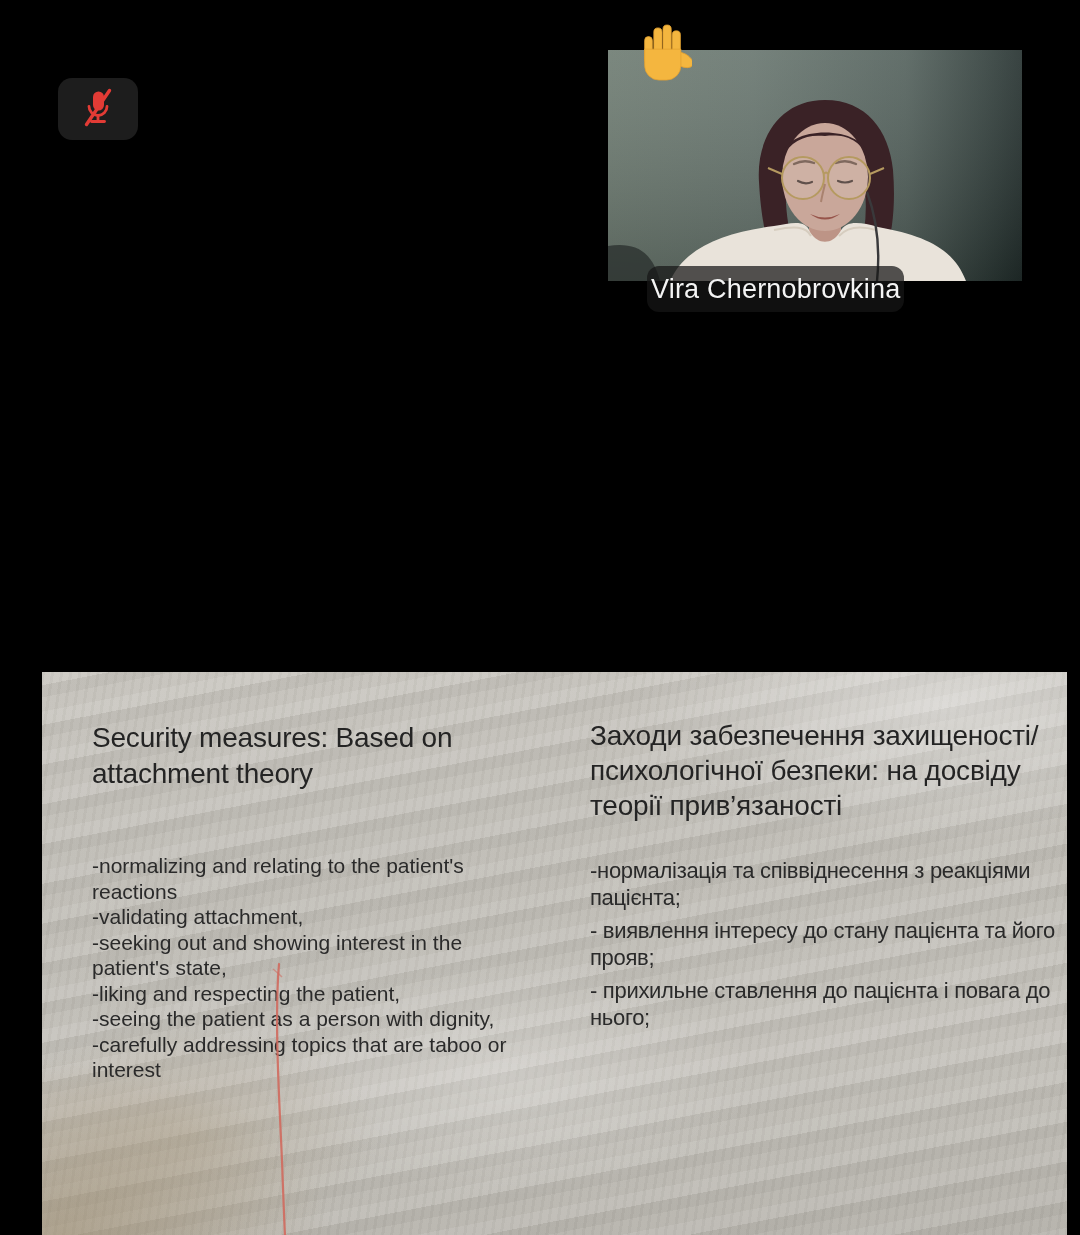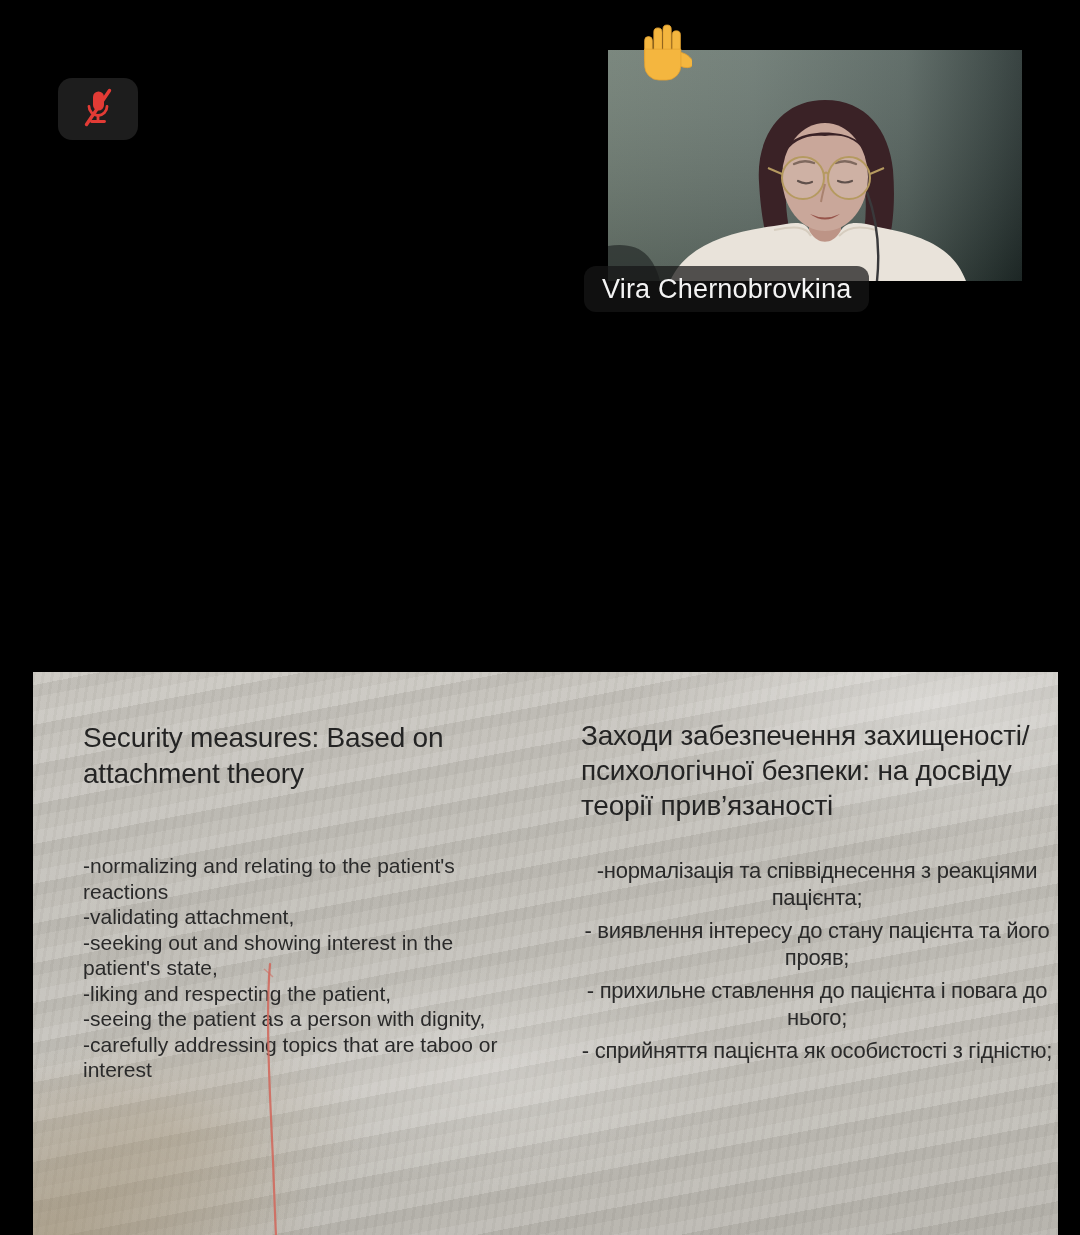--- a/index.html
+++ b/index.html
@@ -28,32 +28,32 @@
   }
   .video-tile svg { display: block; width: 414px; height: 231px; }
 
   .hand-reaction {
     position: absolute; left: 634px; top: 21px;
     width: 58px; height: 66px; z-index: 5;
   }
   .hand-reaction svg { width: 58px; height: 66px; }
 
   .name-label {
-    position: absolute; left: 584px; top: 266px; z-index: 6;
+    position: absolute; left: 647px; top: 266px; z-index: 6;
     height: 46px; line-height: 46px;
-    padding: 0 18px;
+    padding: 0 4px;
     background: rgba(22,22,22,0.72);
     border-radius: 12px;
     color: #f4f4f4; font-size: 27px; letter-spacing: 0.2px;
     white-space: nowrap;
   }
 
   
   .slide {
-    position: absolute; left: 33px; top: 672px;
+    position: absolute; left: 42px; top: 672px;
     width: 1025px; height: 563px;
     color: #272727;
     background:
       radial-gradient(430px 280px at 2% 100%, rgba(152,132,98,0.50), rgba(152,132,98,0) 62%),
       radial-gradient(300px 170px at 14% 82%, rgba(168,150,120,0.28), transparent 65%),
       radial-gradient(520px 240px at 88% 6%, rgba(255,255,255,0.35), transparent 60%),
       radial-gradient(420px 200px at 45% 72%, rgba(255,255,255,0.22), transparent 60%),
       repeating-linear-gradient(169deg, rgba(255,255,255,0.10) 0 13px, rgba(139,137,130,0.12) 13px 25px, rgba(196,194,188,0.09) 25px 39px),
       repeating-linear-gradient(99deg, rgba(118,116,110,0.06) 0 3px, rgba(255,255,255,0.04) 3px 9px),
       linear-gradient(175deg, #c7c4bd 0%, #bebbb4 38%, #c3c0b9 68%, #b3b0a9 100%);
@@ -74,21 +74,21 @@
   .bullets { position: absolute; }
   .bullets-left {
     left: 50px; top: 181px; width: 420px;
     font-size: 21px; line-height: 25.5px; color: #2a2a2a;
   }
   .bullets-right {
     left: 548px; top: 186px; width: 472px;
     font-size: 22px; line-height: 26.5px; color: #2a2a2a;
     letter-spacing: -0.3px;
   }
-  .bullets-right .bullet { margin-bottom: 7px; text-align: center; }
+  .bullets-right .bullet { margin-bottom: 7px; }
 </style>
 </head>
 <body>
 
 <div class="mic-indicator">
   <span>
     <svg viewBox="0 0 44 44" aria-hidden="true">
       <g fill="none" stroke="#e23b35" stroke-linecap="round">
         <rect x="17" y="6.5" width="11" height="19" rx="5.5" fill="#e23b35" stroke="none"></rect>
         <path d="M13,21.5 a9,9 0 0 0 18,0" stroke-width="2.8"></path>
@@ -184,20 +184,19 @@
     <div class="bullet">-seeking out and showing interest in the patient's state,</div>
     <div class="bullet">-liking and respecting the patient,</div>
     <div class="bullet">-seeing the patient as a person with dignity,</div>
     <div class="bullet">-carefully addressing topics that are taboo or interest</div>
   </div>
 
   <div class="bullets bullets-right">
     <div class="bullet">-нормалізація та співвіднесення з реакціями пацієнта;</div>
     <div class="bullet">- виявлення інтересу до стану пацієнта та його прояв;</div>
     <div class="bullet">- прихильне ставлення до пацієнта і повага до нього;</div>
-    <div class="bullet">- сприйняття пацієнта як особистості з гідністю;</div>
   </div>
 
   <svg class="annotation-layer" viewBox="0 0 1025 563" preserveAspectRatio="none">
     <path d="M237,292 C232,350 238,440 240,489 C241,515 242,545 243,563" fill="none" stroke="#d06a5e" stroke-width="2.2" stroke-linecap="round" opacity="0.9"></path>
     <path d="M231,297 q5,4 9,8" fill="none" stroke="#d06a5e" stroke-width="1.6" opacity="0.55"></path>
   </svg>
 </div>
 
 </body></html>

